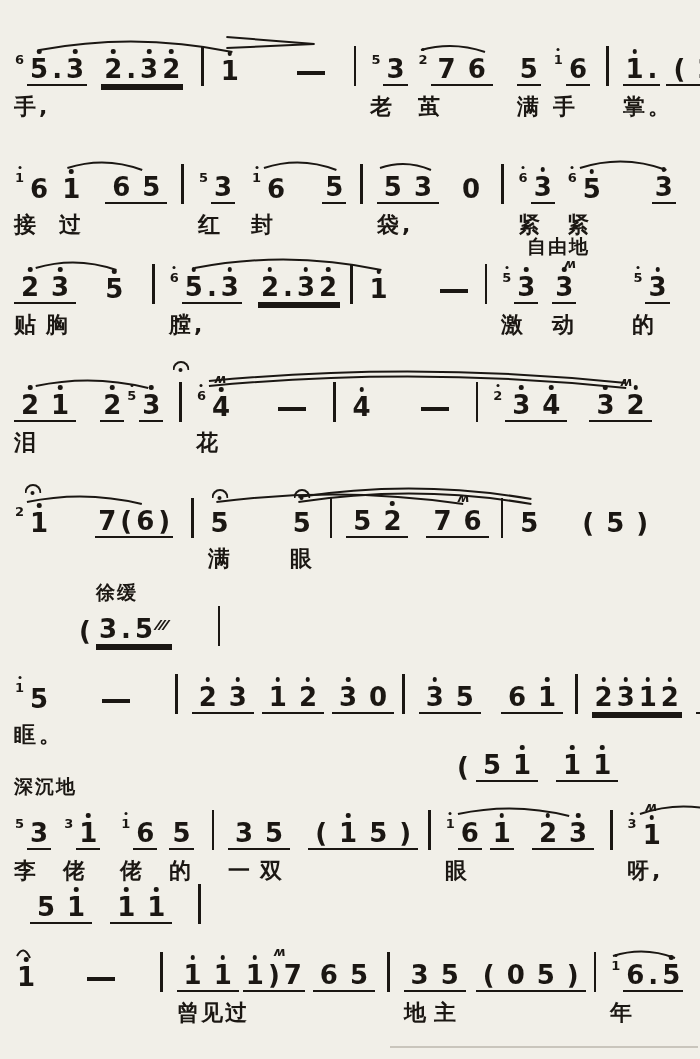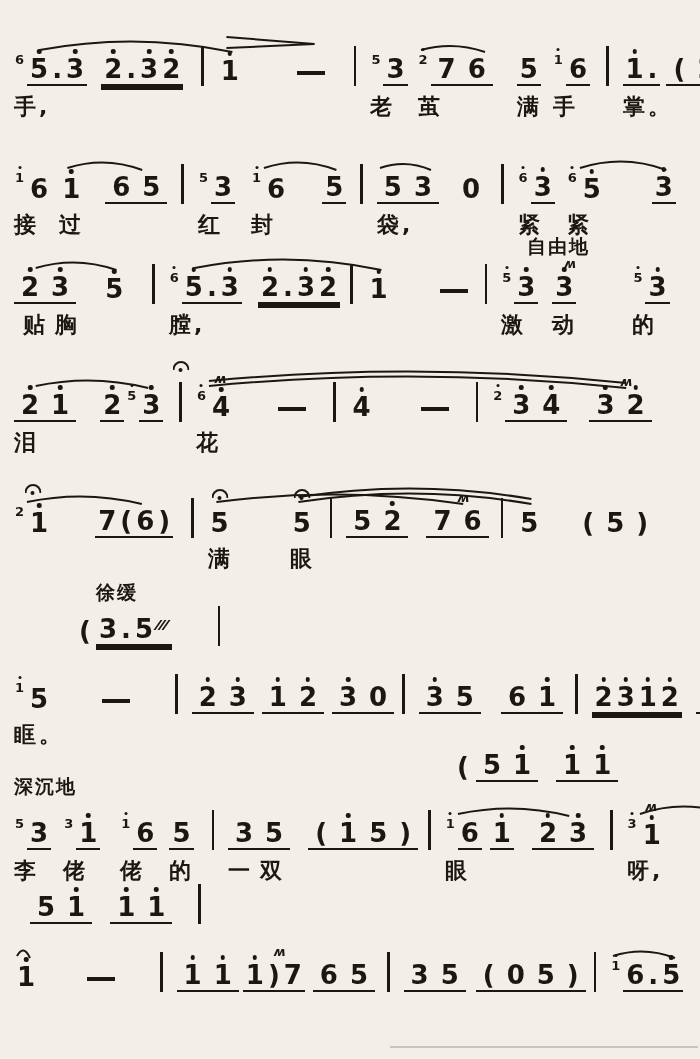--- a/index.html
+++ b/index.html
@@ -315,21 +315,21 @@
             </div>
           </div>
         </div>
         <svg class="arc-svg" width="682" height="70">
           <path d="M 21.7 30 Q 62.050000000000004 18 102.4 32" fill="none" stroke="#1b1713" stroke-width="2"></path>
           <path d="M 180.55 30 Q 273.975 12 367.4 32" fill="none" stroke="#1b1713" stroke-width="2"></path>
         </svg>
         <div class="anno" style="left: 513px; top: -4px;">自由地</div>
       </div>
       <div class="lyrics-row">
-        <div class="lyric" style="letter-spacing: 10px; left: 9px;">贴胸</div>
+        <div class="lyric" style="letter-spacing: 10px; left: 0px;">贴胸</div>
         <div class="lyric" style="left: 155px;">膛,</div>
         <div class="lyric" style="left: 487px;">激</div>
         <div class="lyric" style="left: 538px;">动</div>
         <div class="lyric" style="left: 618px;">的</div>
       </div>
     </div>
     <div class="system sys4">
       <div class="notes-wrap">
         <div class="notes-row">
           <div class="tok u1 ls" style="margin-right: 24px;">
@@ -794,14 +794,19 @@
               <div class="ch">.</div>
               <div class="ch">5<div class="od"></div></div>
             </div>
           </div>
         </div>
         <svg class="arc-svg" width="682" height="70">
           <path d="M 3 30 Q 9.5 18 16 32" fill="none" stroke="#1b1713" stroke-width="2"></path>
           <path d="M 599 30 Q 630 20 661 32" fill="none" stroke="#1b1713" stroke-width="2"></path>
         </svg>
       </div>
+      <div class="lyrics-row">
+        <div class="lyric" style="letter-spacing: 2px; left: 163px;">曾见过</div>
+        <div class="lyric" style="letter-spacing: 8px; left: 390px;">地主</div>
+        <div class="lyric" style="left: 596px;">年</div>
+      </div>
     </div>
   </div>
 
 </body></html>

